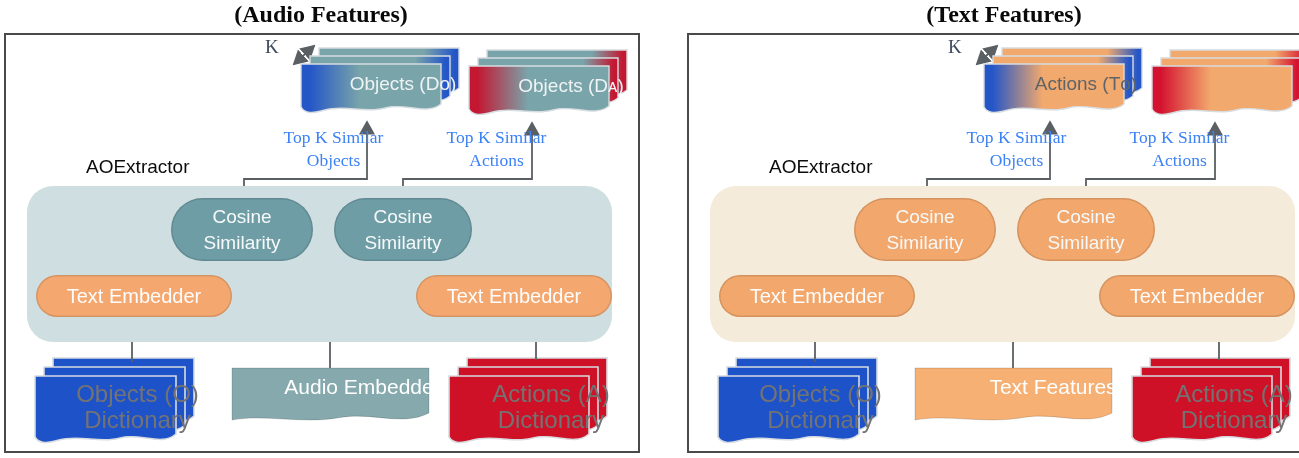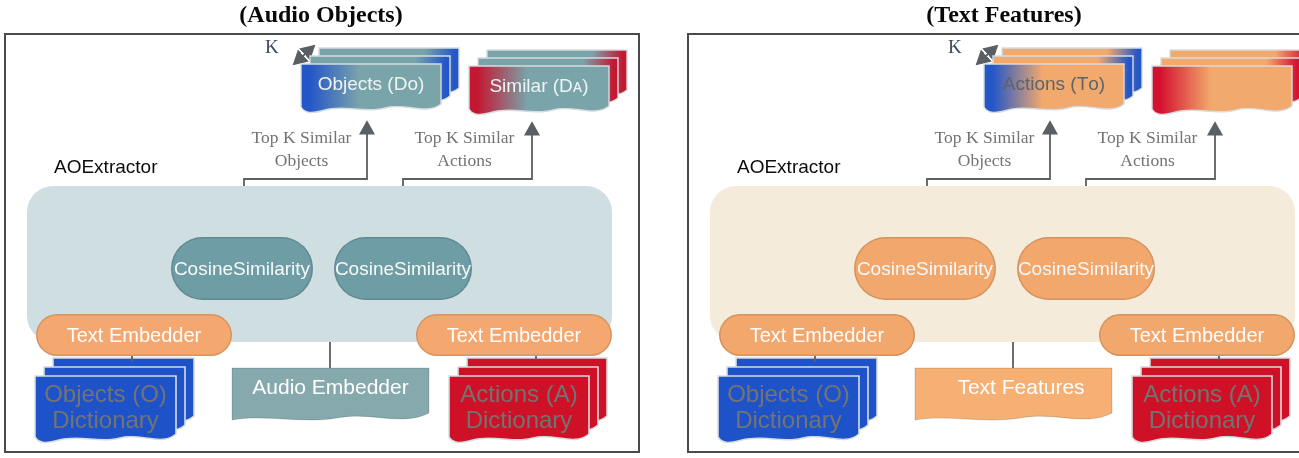--- a/index.html
+++ b/index.html
@@ -4,48 +4,48 @@
 <style>
   html,body{margin:0;padding:0;background:#ffffff;}
   body{width:1299px;height:458px;position:relative;overflow:hidden;
        font-family:"Liberation Sans",sans-serif;}
   .panel{position:absolute;top:0;width:636px;height:456px;}
   .panel-title{position:absolute;top:1px;left:0;width:634px;text-align:center;
        font-family:"Liberation Serif",serif;font-weight:700;font-size:24px;color:#090909;}
   .frame{position:absolute;left:0;top:33px;width:632px;height:416px;
        border:2px solid #4a4a4a;background:#ffffff;}
   .layer{position:absolute;left:0;top:0;width:636px;height:456px;pointer-events:none;}
-  .overlay{position:absolute;text-align:center;}
+  .overlay{position:absolute;text-align:center;margin-left:32px;}
   .k-label{position:absolute;font-family:"Liberation Serif",serif;font-size:19px;color:#3e4d5e;}
-  .topk{font-family:"Liberation Serif",serif;font-size:17.5px;line-height:23px;color:#737373;}
+  .topk{font-family:"Liberation Serif",serif;font-size:17.5px;line-height:23px;color:#3b82f6;}
   .extractor-label{font-weight:400;font-size:19px;color:#0c0c0c;text-align:left;}
   .container-box{position:absolute;left:23px;top:186px;width:585px;height:156px;
        border-radius:26px;background:var(--container);}
-  .pill{position:absolute;display:flex;flex-direction:row;align-items:center;
-       justify-content:center;border-radius:32px;box-shadow:inset 0 0 0 1.5px rgba(0,0,0,0.12);margin-top:39px;}
+  .pill{position:absolute;display:flex;flex-direction:column;align-items:center;
+       justify-content:center;border-radius:32px;box-shadow:inset 0 0 0 1.5px rgba(0,0,0,0.12);}
   .cosine{background:var(--node);color:#f6f9f9;font-size:19px;line-height:26px;}
   .embedder{background:var(--embedder);color:#fdfdfd;font-size:20px;border-radius:21px;}
   .card-label{color:var(--card-text);font-size:19px;}
   .dict-label{color:#737373;font-size:24px;line-height:26px;}
   .feature-label{color:#ffffff;font-size:21px;}
   .doc-card{stroke:#d6dce0;stroke-width:1.4;}
   .dict-blue{fill:var(--dict-blue);stroke:#d6dce0;stroke-width:1.6;}
   .dict-red{fill:var(--dict-red);stroke:#d6dce0;stroke-width:1.6;}
   .feature-shape{fill:var(--features-fill);stroke:rgba(0,0,0,0.15);stroke-width:1;}
   .arrow{fill:none;stroke:#5a5f63;stroke-width:1.8;}
   .ah{fill:#5a5f63;}
   .st-body{stop-color:var(--card-body);}
   .st-obj{stop-color:var(--edge-objects);}
   .st-act{stop-color:var(--edge-actions);}
 </style>
 </head>
 <body>
 
 <div class="panel" style="left: 4px; --container: #cfdfe1; --node: #6f9da6; --embedder: #f4a870; --features-fill: #85a9ad; --card-body: #79a4aa; --card-text: #eef3f4; --edge-objects: #2456c8; --edge-actions: #c41731; --dict-blue: #1e52c9; --dict-red: #ce1126;">
-  <div class="panel-title">(Audio Objects)</div>
+  <div class="panel-title">(Audio Features)</div>
   <div class="frame"></div>
 
   <svg class="layer" viewBox="0 0 636 456">
     <defs>
       <linearGradient id="ogf-0" x1="0" y1="0" x2="1" y2="0">
         <stop offset="0" class="st-obj"></stop>
           <stop offset="0.06" class="st-obj"></stop>
         <stop offset="0.42" class="st-body"></stop>
           <stop offset="1" class="st-body"></stop>
       </linearGradient>
@@ -110,21 +110,21 @@
       <path class="arrow" d="M532,360 V338 H507 V324" marker-end="url(#ah-0)"></path>
     </g>
   </svg>
 
   <div class="k-label" style="left:261px;top:36px">K</div>
 
   <div class="container-box"></div>
   <div class="overlay extractor-label" style="left:50px;top:156px;width:200px">AOExtractor</div>
 
   <div class="overlay card-label" style="left:297px;top:73px;width:140px">Objects (Dᴏ)</div>
-  <div class="overlay card-label" style="left:465px;top:75px;width:140px">Similar (Dᴀ)</div>
+  <div class="overlay card-label" style="left:465px;top:75px;width:140px">Objects (Dᴀ)</div>
 
   <div class="overlay topk" style="left:215px;top:126px;width:165px">
     <div>Top K Similar</div>
     <div>Objects</div>
   </div>
   <div class="overlay topk" style="left:378px;top:126px;width:165px">
     <div>Top K Similar</div>
     <div>Actions</div>
   </div>
 

